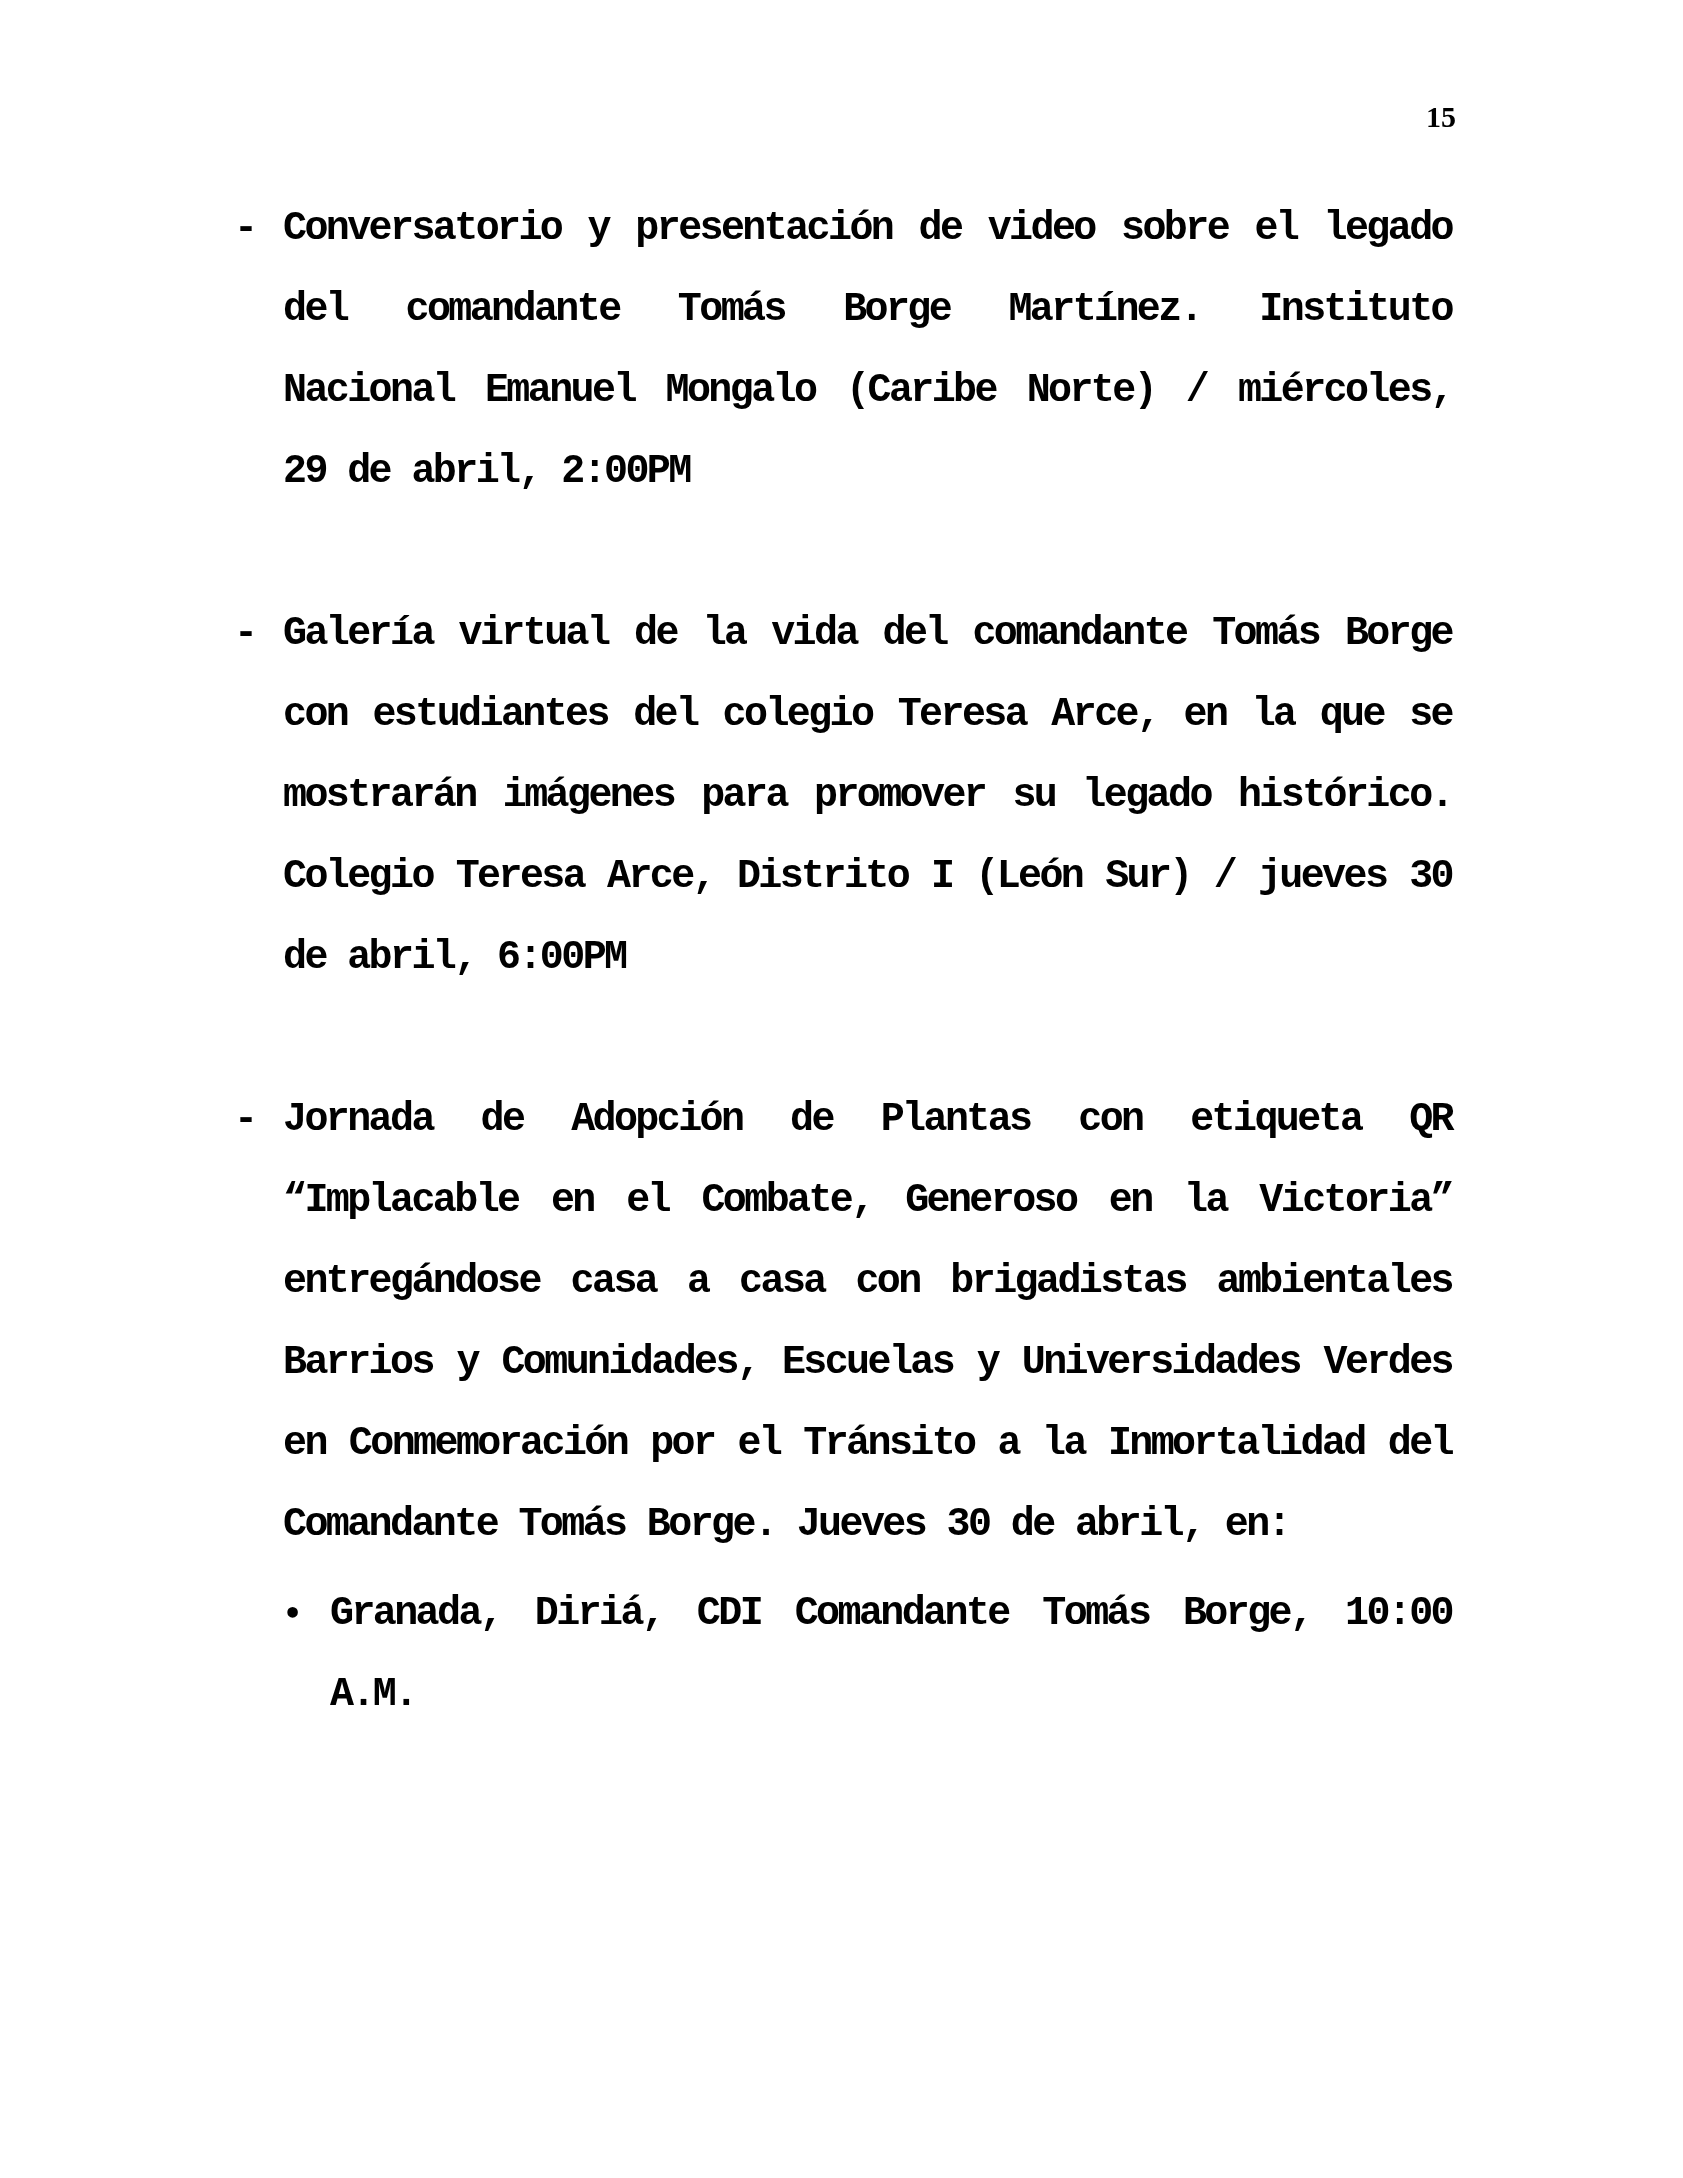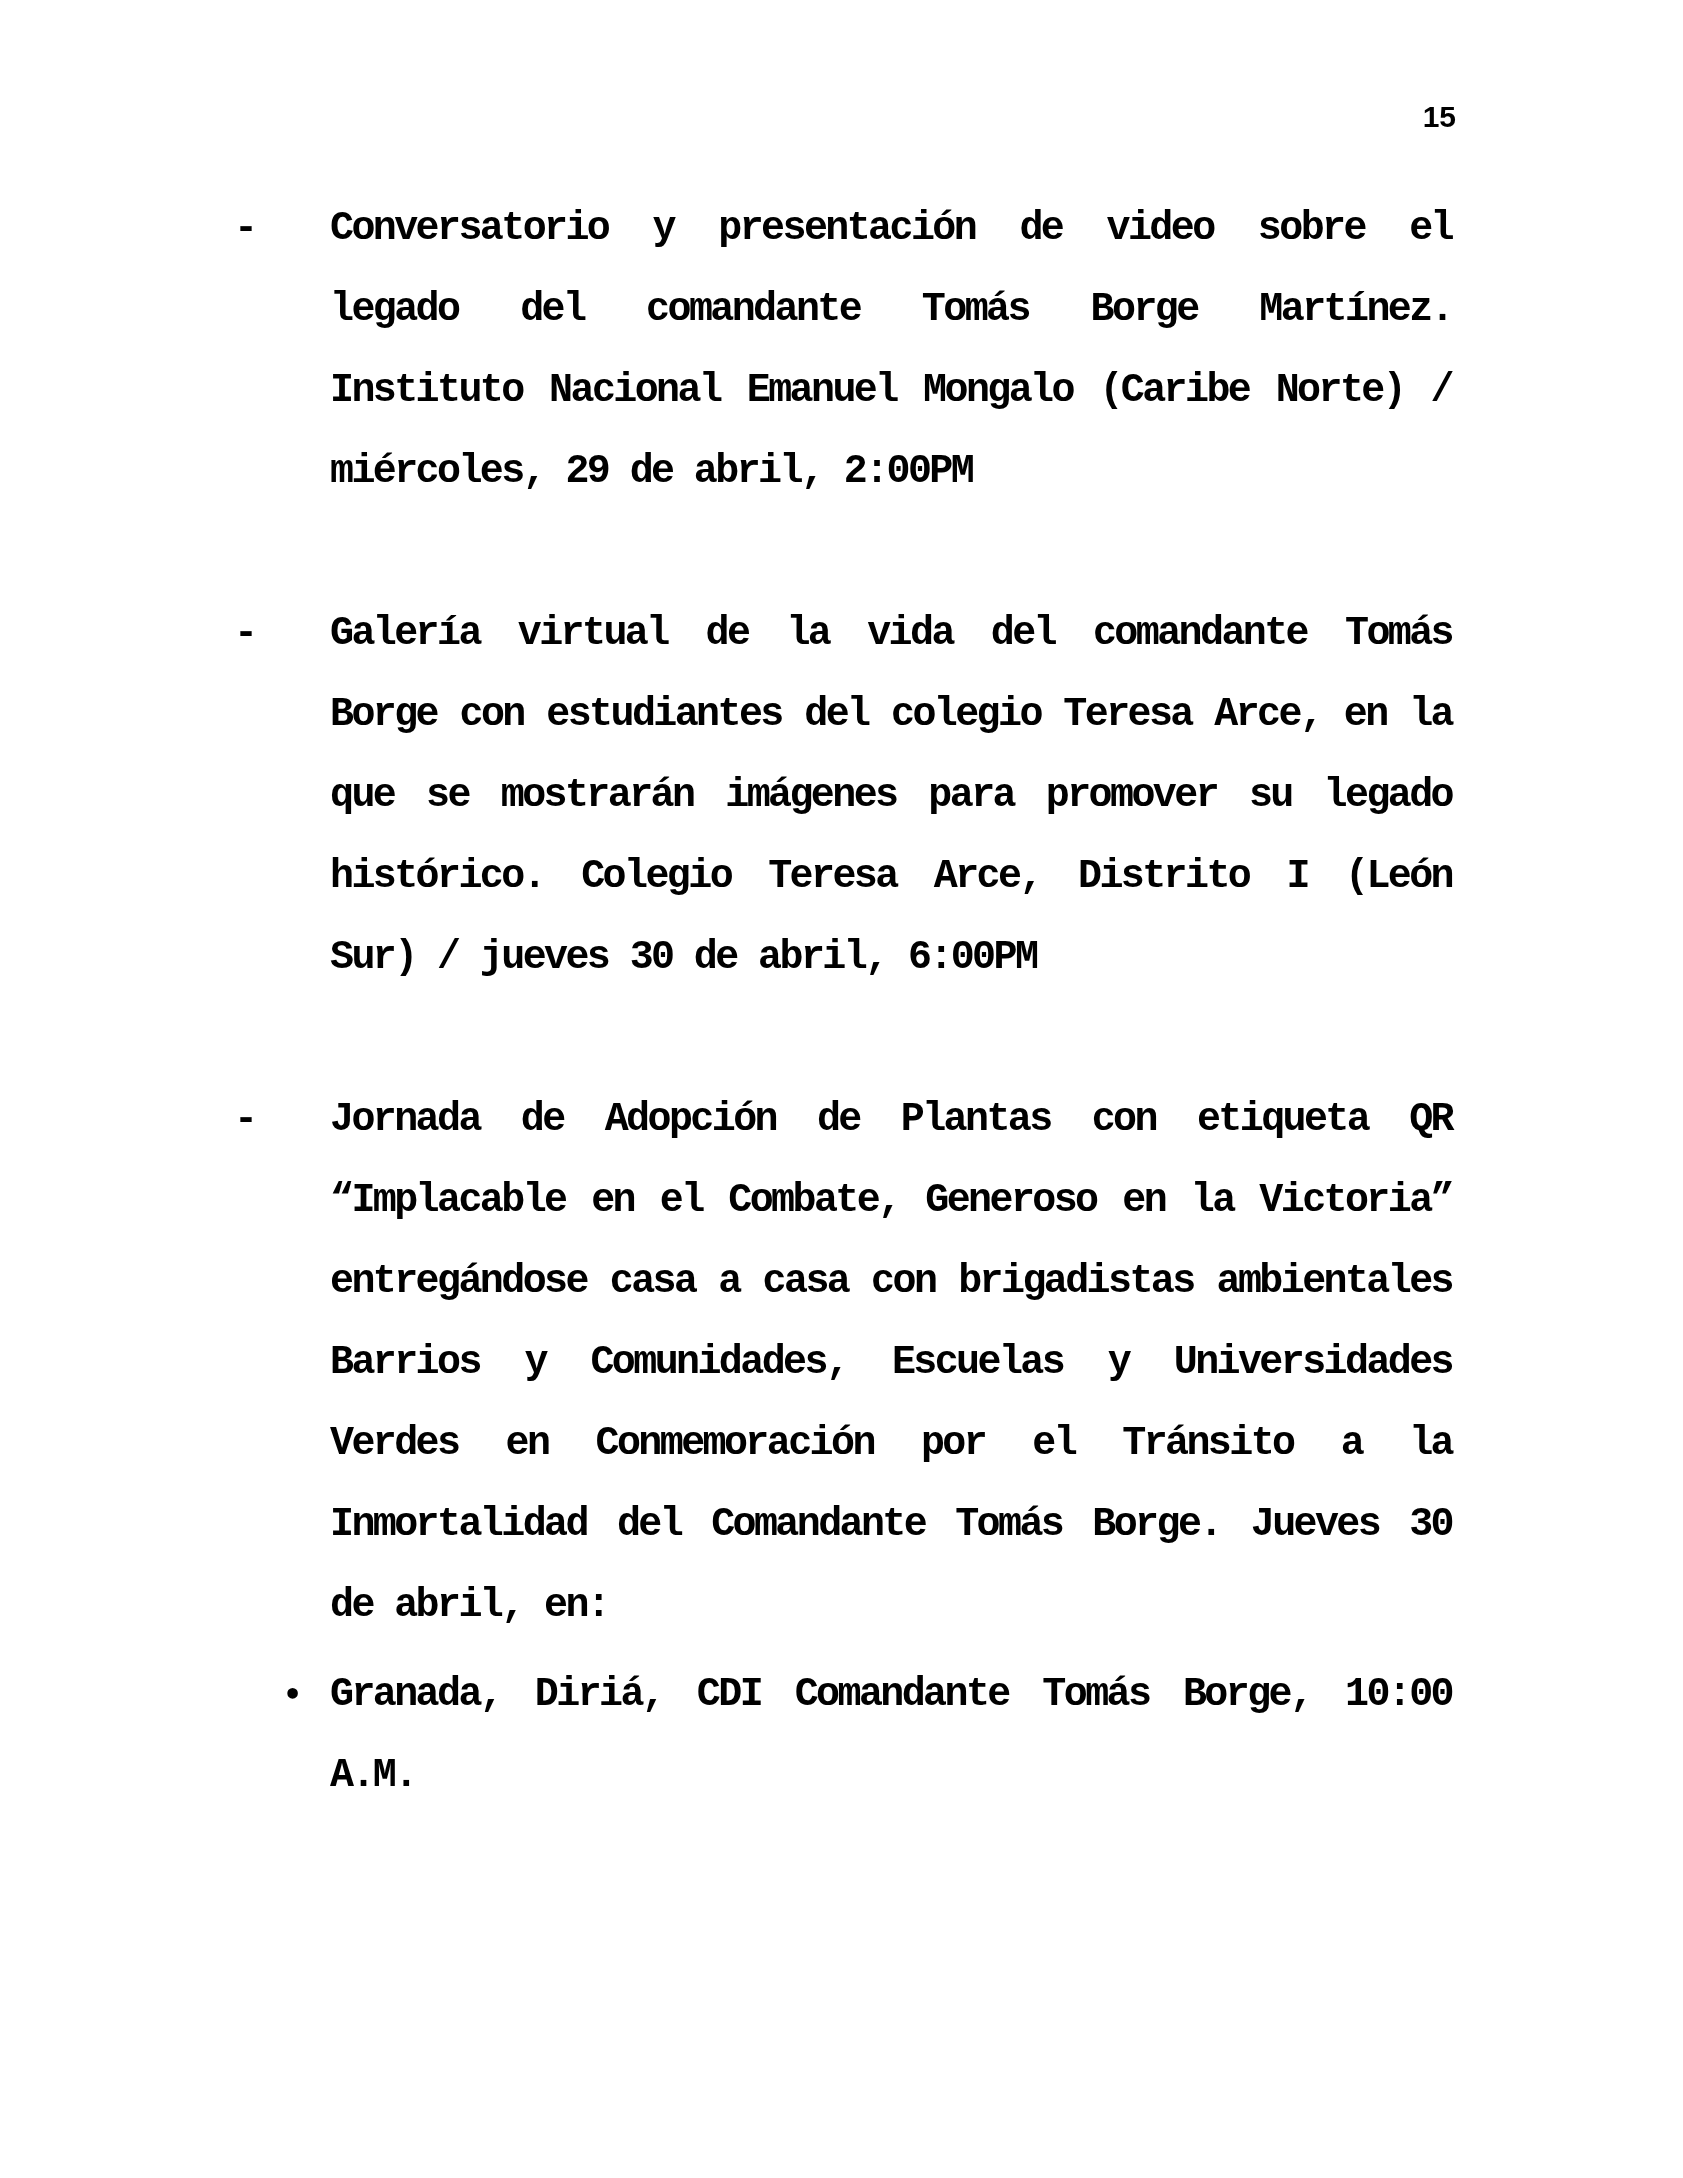--- a/index.html
+++ b/index.html
@@ -13,21 +13,21 @@
       position: relative;
       overflow: hidden;
       color: #000000;
     }
     .page-number {
       position: absolute;
       top: 97px;
       left: 1406px;
       width: 50px;
       text-align: right;
-      font-family: Liberation Sans, sans-serif;
+      font-family: Liberation Serif, serif;
       font-weight: bold;
       font-size: 30px;
       line-height: 40px;
     }
     .content {
       position: absolute;
       left: 234px;
       top: 188px;
       width: 1218px;
       font-family: "Liberation Mono", "DejaVu Sans Mono", monospace;
@@ -42,21 +42,20 @@
       margin-bottom: 81px;
     }
     .item .dash {
       position: absolute;
       left: 0;
       top: 0;
     }
     .item .text {
       display: block;
       text-align: justify;
-      margin-left: 47px;
     }
     .sub-list {
       margin: 0;
       padding: 0;
       list-style: none;
     }
     .sub-item {
       position: relative;
       padding-left: 47px;
       text-align: justify;

